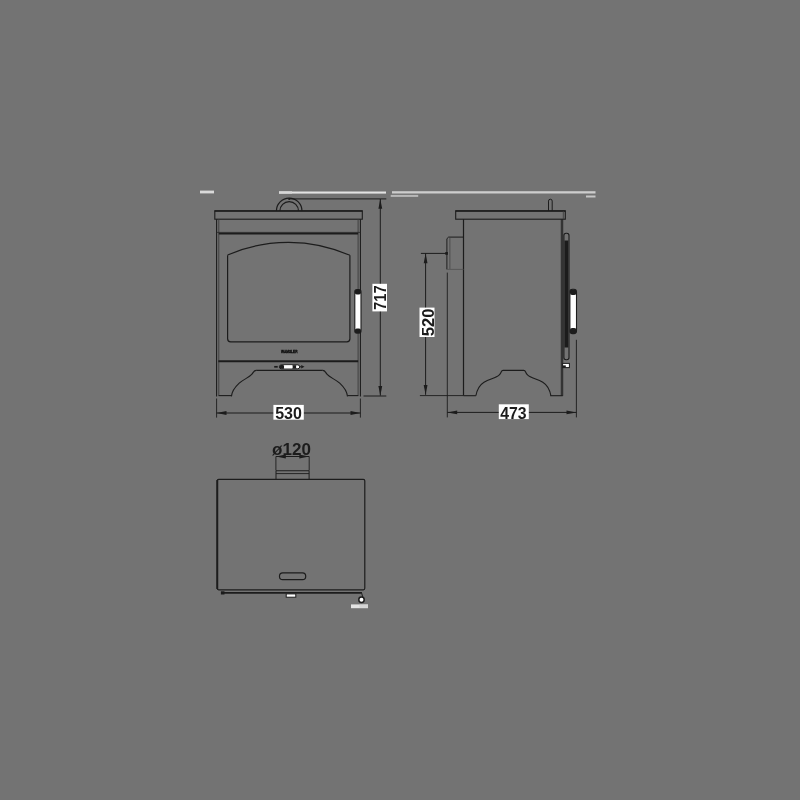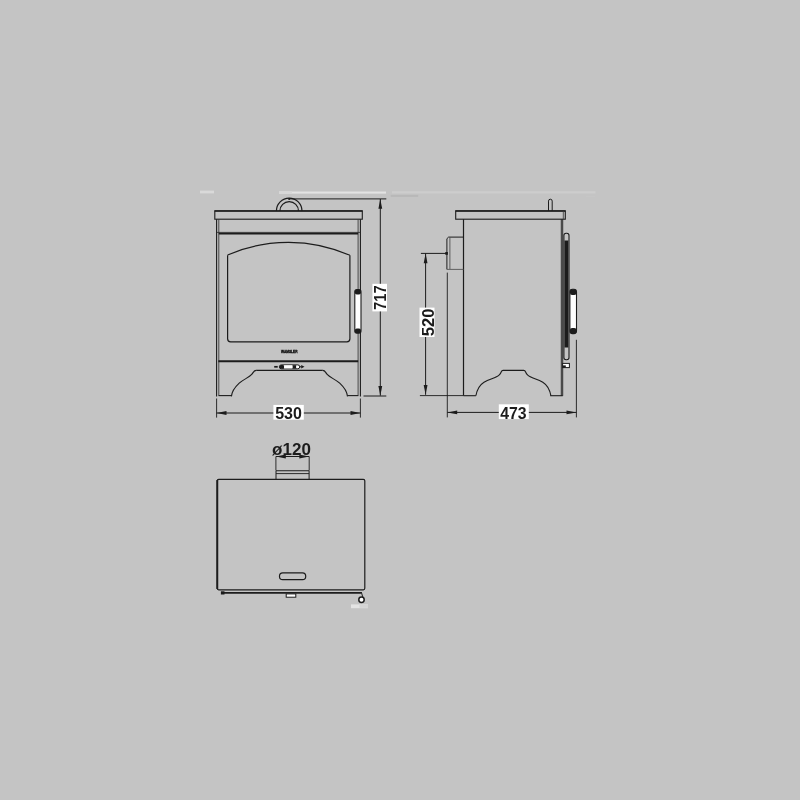--- a/index.html
+++ b/index.html
@@ -1,16 +1,16 @@
 <!DOCTYPE html>
 <html><head>
 <meta charset="utf-8">
 <style>
   html,body{margin:0;padding:0;background:#ffffff;}
-  .wrap{width:800px;height:800px;position:relative;background:#7dd3fc;filter:grayscale(1) blur(0.34px);text-align:right;}
+  .wrap{width:800px;height:800px;position:relative;background:#737373;filter:grayscale(1) blur(0.34px);text-align:right;}
   svg{position:absolute;top:0;left:0;}
   text{font-family:"Liberation Sans",sans-serif;font-weight:bold;fill:#1c1c1c;}
 </style>
 </head>
 <body>
 <div class="wrap">
 <svg width="800" height="800" viewBox="0 0 800 800" fill="none" stroke-linecap="butt">
 
 <rect x="200" y="190.6" width="14" height="2.8" fill="#d9d9d9"></rect>
 

